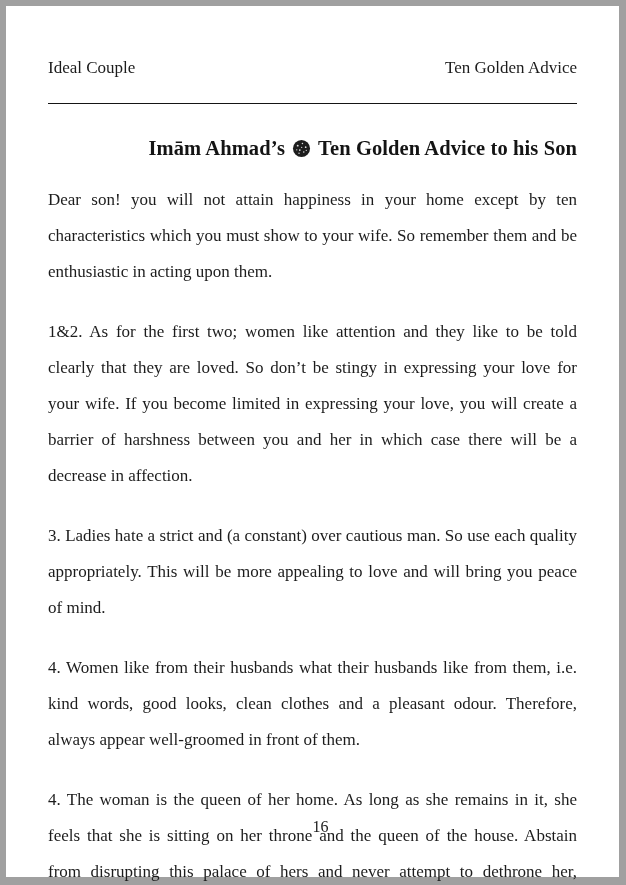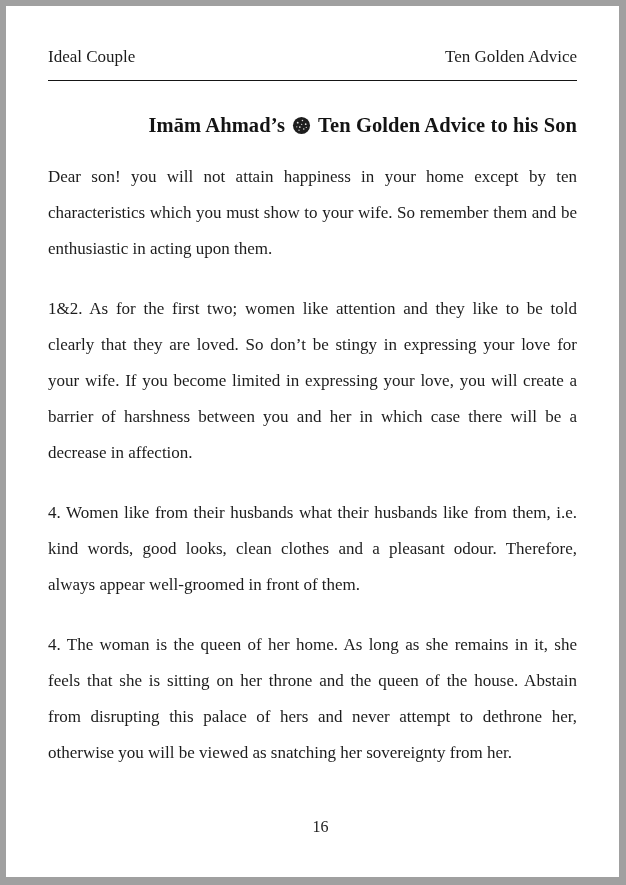--- a/index.html
+++ b/index.html
@@ -18,28 +18,28 @@
   .page {
     position: absolute;
     left: 6px;
     top: 6px;
     right: 7px;
     bottom: 8px;
     background: #ffffff;
     color: #1c1c1c;
   }
   .running-header {
-    margin: 40px 42px 0 42px;
+    margin: 51px 42px 0 42px;
     display: flex;
     justify-content: space-between;
     align-items: center;
     font-size: 17px;
     line-height: 22px;
     border-bottom: 1.6px solid #151515;
-    padding-bottom: 12px;
+    padding-bottom: 24px;
     color: #1c1c1c;
   }
   .chapter-title {
     margin: 29px 42px 0 42px;
     text-align: right;
     font-size: 20.5px;
     font-weight: bold;
     line-height: 30px;
     color: #141414;
     letter-spacing: 0.1px;
@@ -97,20 +97,21 @@
             <circle cx="15" cy="12" r="0.6"></circle>
           </g>
         </svg>
       </span>
       <span>Ten Golden Advice to his Son</span><br>
     </div>
 
     <div class="body-text">
         <p>Dear son! you will not attain happiness in your home except by ten characteristics which you must show to your wife. So remember them and be enthusiastic in acting upon them.</p>
         <p>1&amp;2. As for the first two; women like attention and they like to be told clearly that they are loved. So don’t be stingy in expressing your love for your wife. If you become limited in expressing your love, you will create a barrier of harshness between you and her in which case there will be a decrease in affection.</p>
+        <p>3. Ladies hate a strict and (a constant) over cautious man. So use each quality appropriately. This will be more appealing to love and will bring you peace of mind.</p>
         <p>4. Women like from their husbands what their husbands like from them, i.e. kind words, good looks, clean clothes and a pleasant odour. Therefore, always appear well-groomed in front of them.</p>
         <p>4. The woman is the queen of her home. As long as she remains in it, she feels that she is sitting on her throne and the queen of the house. Abstain from disrupting this palace of hers and never attempt to dethrone her, otherwise you will be viewed as snatching her sovereignty from her.</p>
       </div>
 
     <div class="page-number">16</div>
 
   </div>
 </div>
 
 </body></html>

